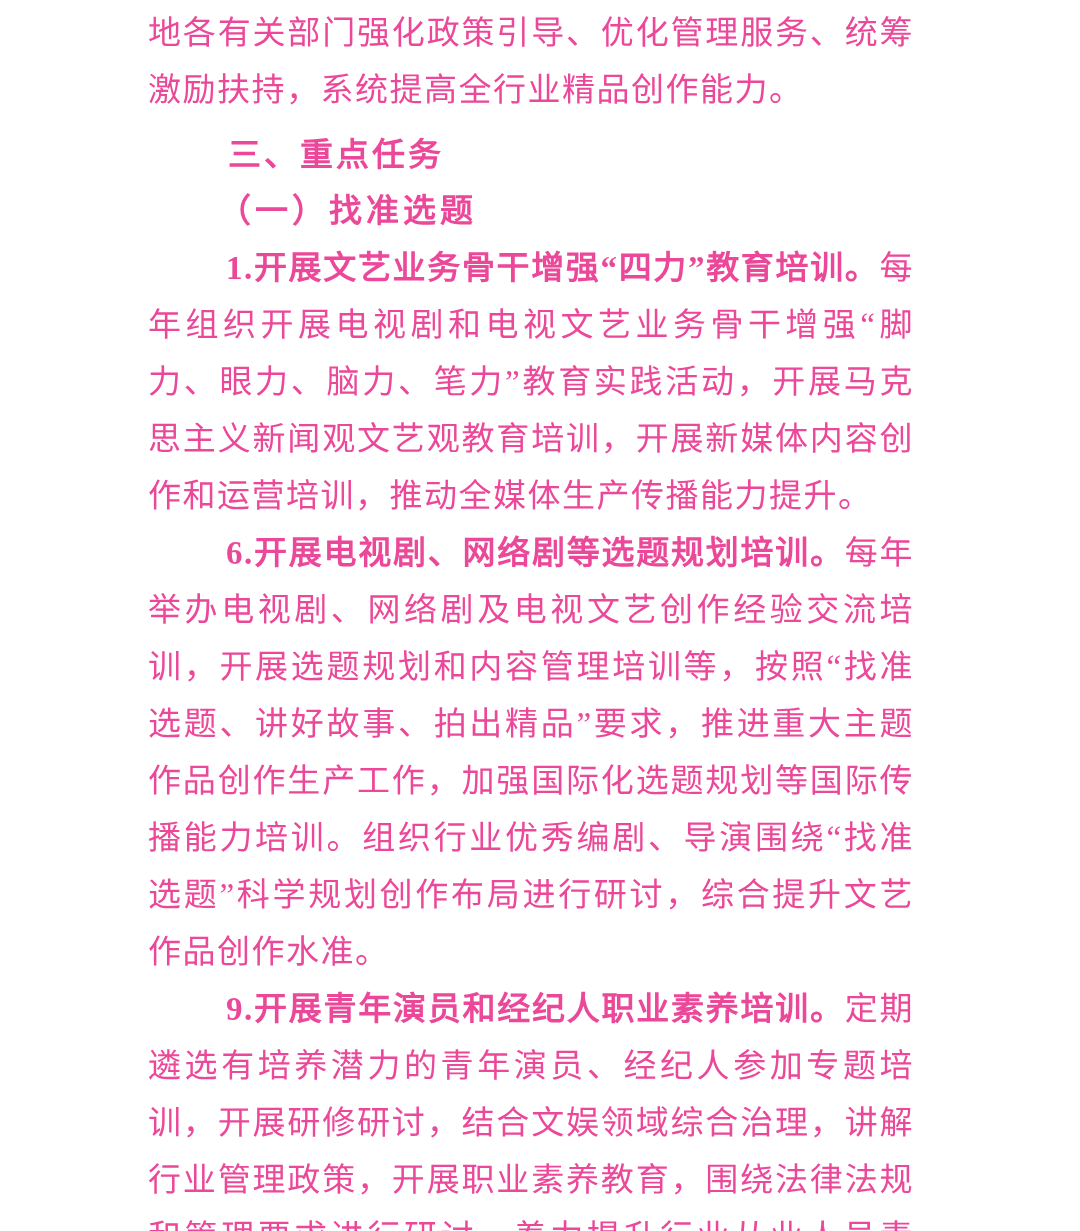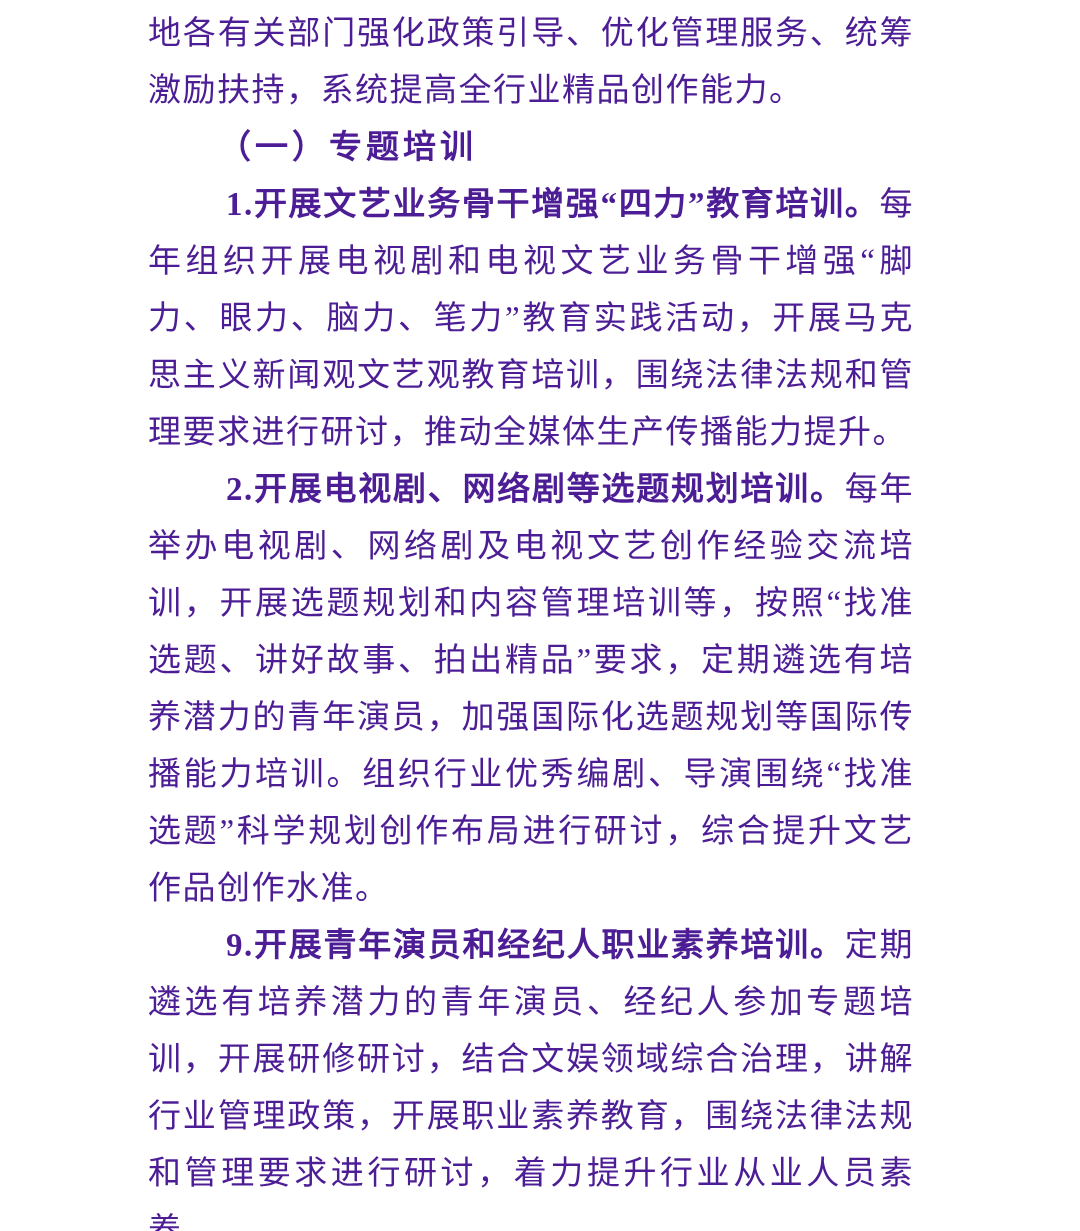--- a/index.html
+++ b/index.html
@@ -10,21 +10,21 @@
     width: 1080px;
     height: 1231px;
     background: #ffffff;
     overflow: hidden;
   }
   .page {
     box-sizing: border-box;
     width: 1080px;
     height: 1231px;
     padding: 5px 166px 0 148px;
-    color: #4c1d95;
+    color: #ec4899;
     font-family: "Liberation Serif", "DejaVu Serif", serif;
     font-size: 33px;
     line-height: 57px;
     letter-spacing: 1.5px;
     text-align: justify;
     text-justify: inter-character;
     overflow: hidden;
   }
   .page p, .page h2, .page h3 {
     margin: 0;
@@ -55,22 +55,23 @@
     font-family: Liberation Serif, serif;
   }
 </style>
 </head>
 <body>
 
 <div class="page">
 
   <p class="continuation">地各有关部门强化政策引导、优化管理服务、统筹激励扶持，系统提高全行业精品创作能力。</p>
 
+  <h2 class="section-heading">三、重点任务</h2>
 
-  <h3 class="subsection-heading">（一）专题培训</h3>
+  <h3 class="subsection-heading">（一）找准选题</h3>
 
-  <p class="para"><strong class="lead">1.开展文艺业务骨干增强“四力”教育培训。</strong><span>每年组织开展电视剧和电视文艺业务骨干增强“脚力、眼力、脑力、笔力”教育实践活动，开展马克思主义新闻观文艺观教育培训，围绕法律法规和管理要求进行研讨，推动全媒体生产传播能力提升。</span></p>
+  <p class="para"><strong class="lead">1.开展文艺业务骨干增强“四力”教育培训。</strong><span>每年组织开展电视剧和电视文艺业务骨干增强“脚力、眼力、脑力、笔力”教育实践活动，开展马克思主义新闻观文艺观教育培训，开展新媒体内容创作和运营培训，推动全媒体生产传播能力提升。</span></p>
 
-  <p class="para"><strong class="lead">2.开展电视剧、网络剧等选题规划培训。</strong><span>每年举办电视剧、网络剧及电视文艺创作经验交流培训，开展选题规划和内容管理培训等，按照“找准选题、讲好故事、拍出精品”要求，定期遴选有培养潜力的青年演员，加强国际化选题规划等国际传播能力培训。组织行业优秀编剧、导演围绕“找准选题”科学规划创作布局进行研讨，综合提升文艺作品创作水准。</span></p>
+  <p class="para"><strong class="lead">6.开展电视剧、网络剧等选题规划培训。</strong><span>每年举办电视剧、网络剧及电视文艺创作经验交流培训，开展选题规划和内容管理培训等，按照“找准选题、讲好故事、拍出精品”要求，推进重大主题作品创作生产工作，加强国际化选题规划等国际传播能力培训。组织行业优秀编剧、导演围绕“找准选题”科学规划创作布局进行研讨，综合提升文艺作品创作水准。</span></p>
 
   <p class="para"><strong class="lead">9.开展青年演员和经纪人职业素养培训。</strong><span>定期遴选有培养潜力的青年演员、经纪人参加专题培训，开展研修研讨，结合文娱领域综合治理，讲解行业管理政策，开展职业素养教育，围绕法律法规和管理要求进行研讨，着力提升行业从业人员素养。</span></p>
 
 </div>
 
 </body></html>

